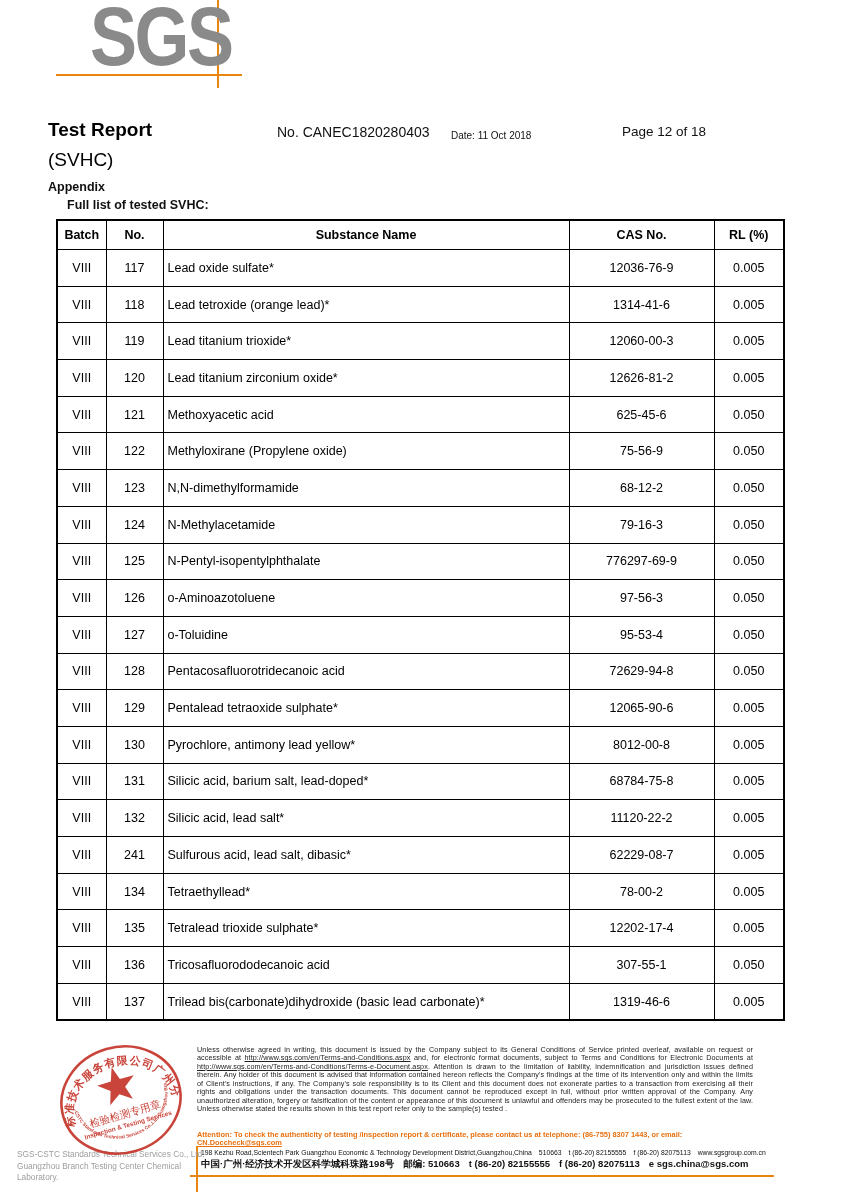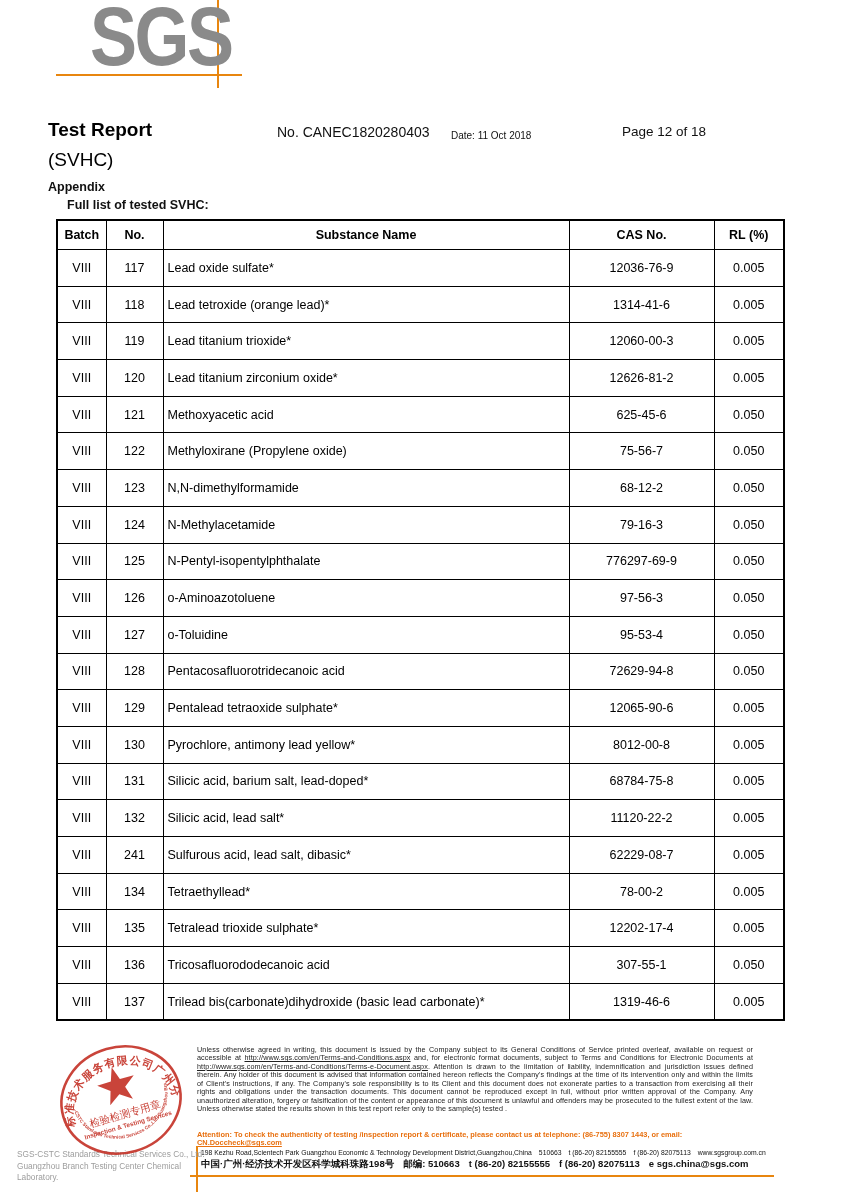--- a/index.html
+++ b/index.html
@@ -114,21 +114,21 @@
           <td>VIII</td>
           <td>121</td>
           <td class="cell-name">Methoxyacetic acid</td>
           <td>625-45-6</td>
           <td>0.050</td>
         </tr>
         <tr>
           <td>VIII</td>
           <td>122</td>
           <td class="cell-name">Methyloxirane (Propylene oxide)</td>
-          <td>75-56-7</td>
+          <td>75-56-9</td>
           <td>0.050</td>
         </tr>
         <tr>
           <td>VIII</td>
           <td>123</td>
           <td class="cell-name">N,N-dimethylformamide</td>
           <td>68-12-2</td>
           <td>0.050</td>
         </tr>
         <tr>

